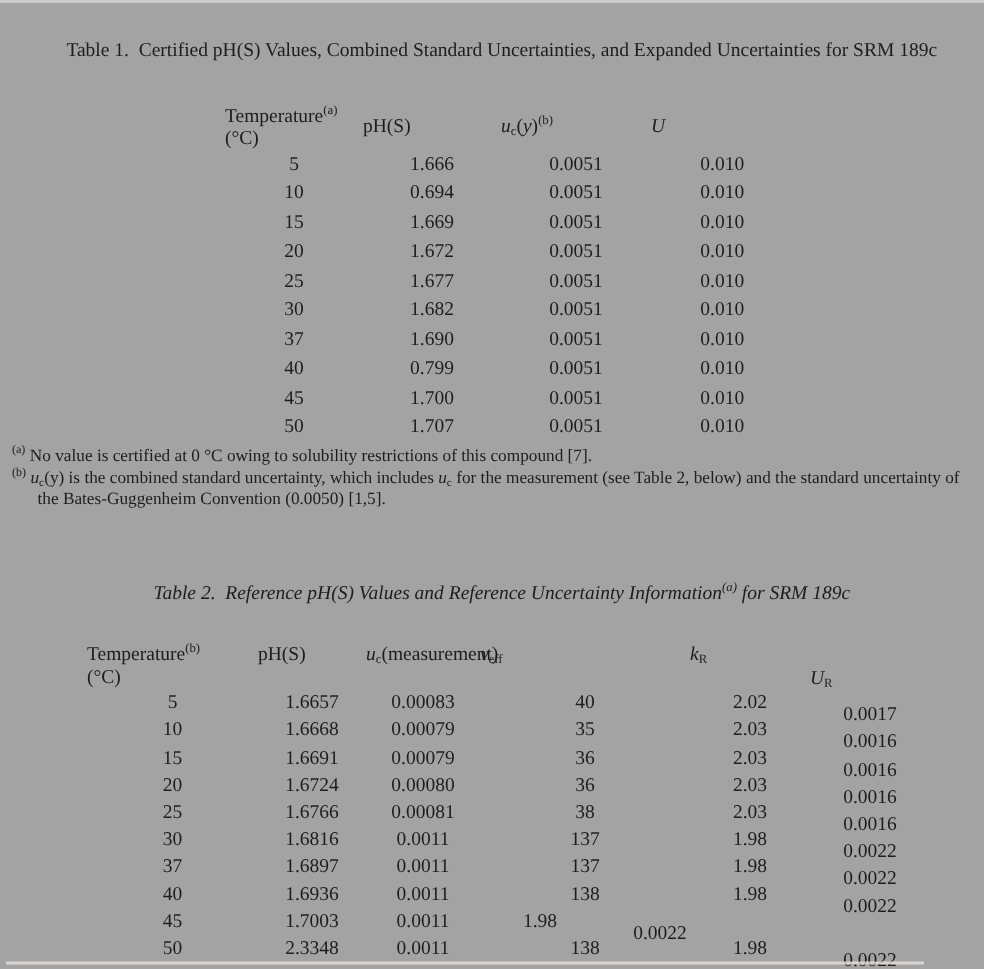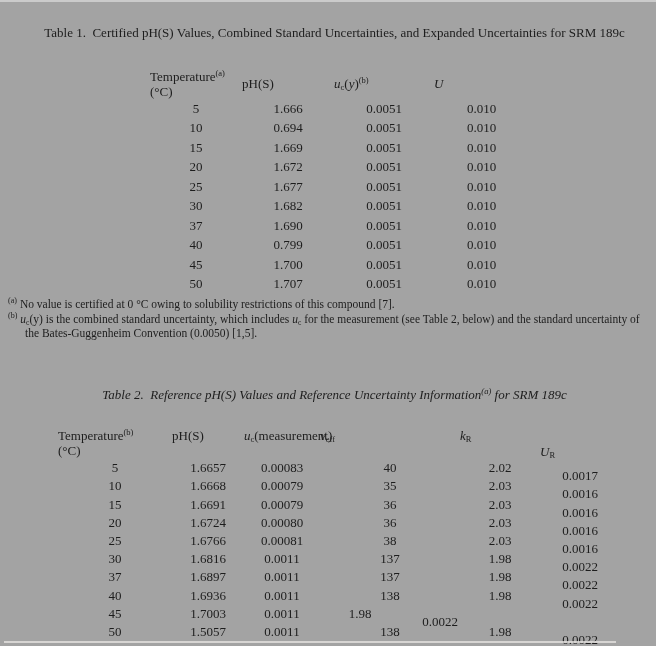--- a/index.html
+++ b/index.html
@@ -265,21 +265,21 @@
         </div>
         <div class="trow">
           <span class="tcell c0">45</span>
           <span class="tcell c1">1.7003</span>
           <span class="tcell c2">0.0011</span>
           <span class="tcell c4">1.98</span>
           <span class="tcell c5">0.0022</span>
         </div>
         <div class="trow">
           <span class="tcell c0">50</span>
-          <span class="tcell c1">1.5057</span>
+          <span class="tcell c1">2.3348</span>
           <span class="tcell c2">0.0011</span>
           <span class="tcell c3">138</span>
           <span class="tcell c4">1.98</span>
           <span class="tcell c5">0.0022</span>
         </div>
       </div>
   </div>
 
 </div>
 

